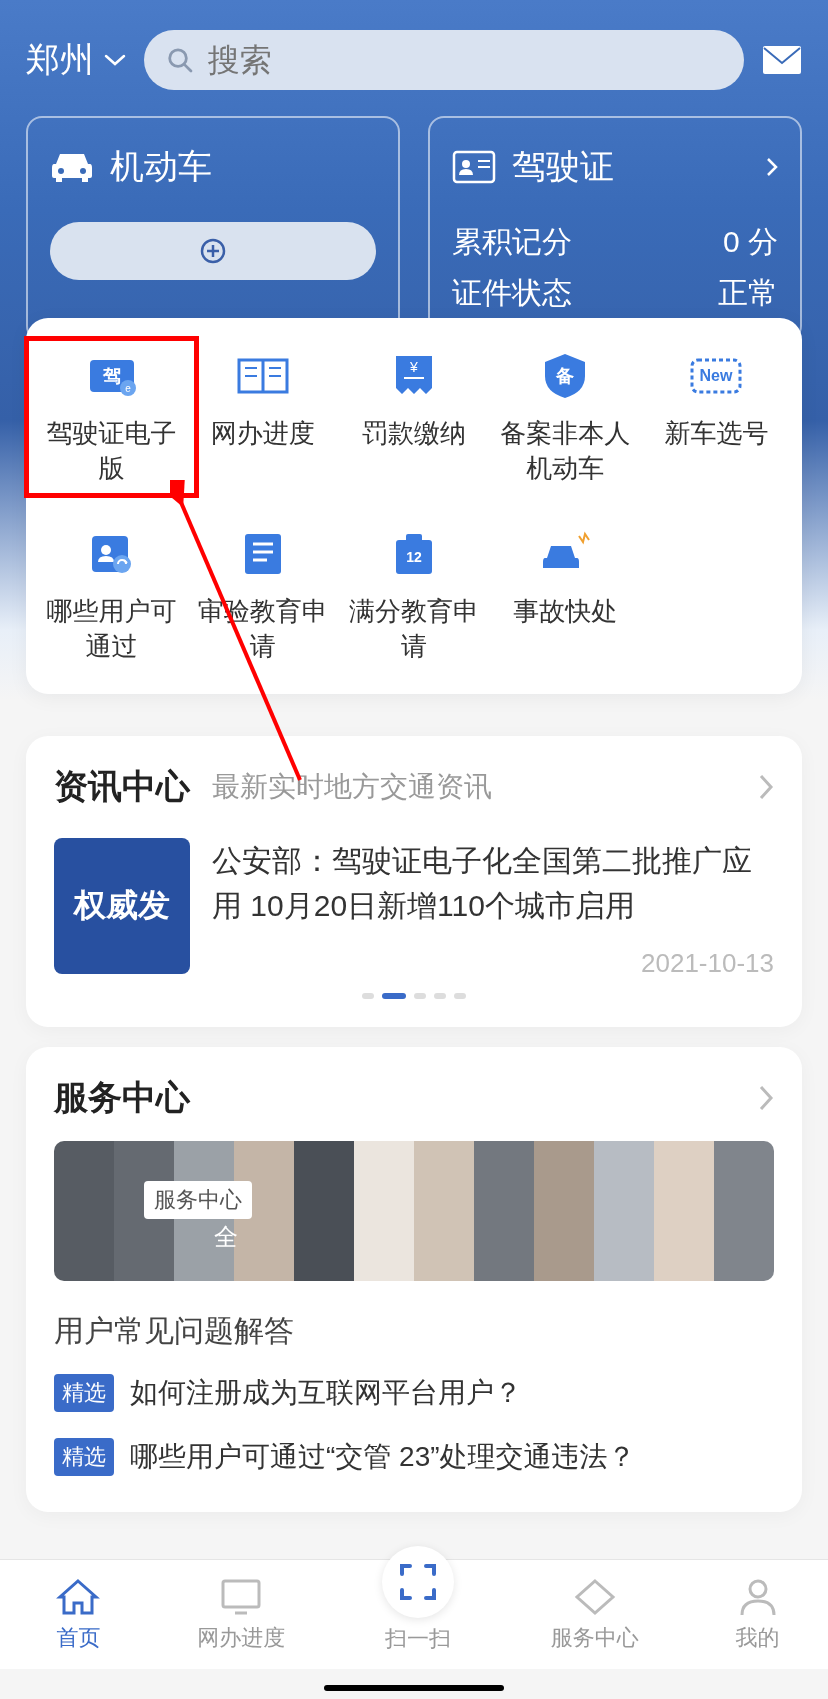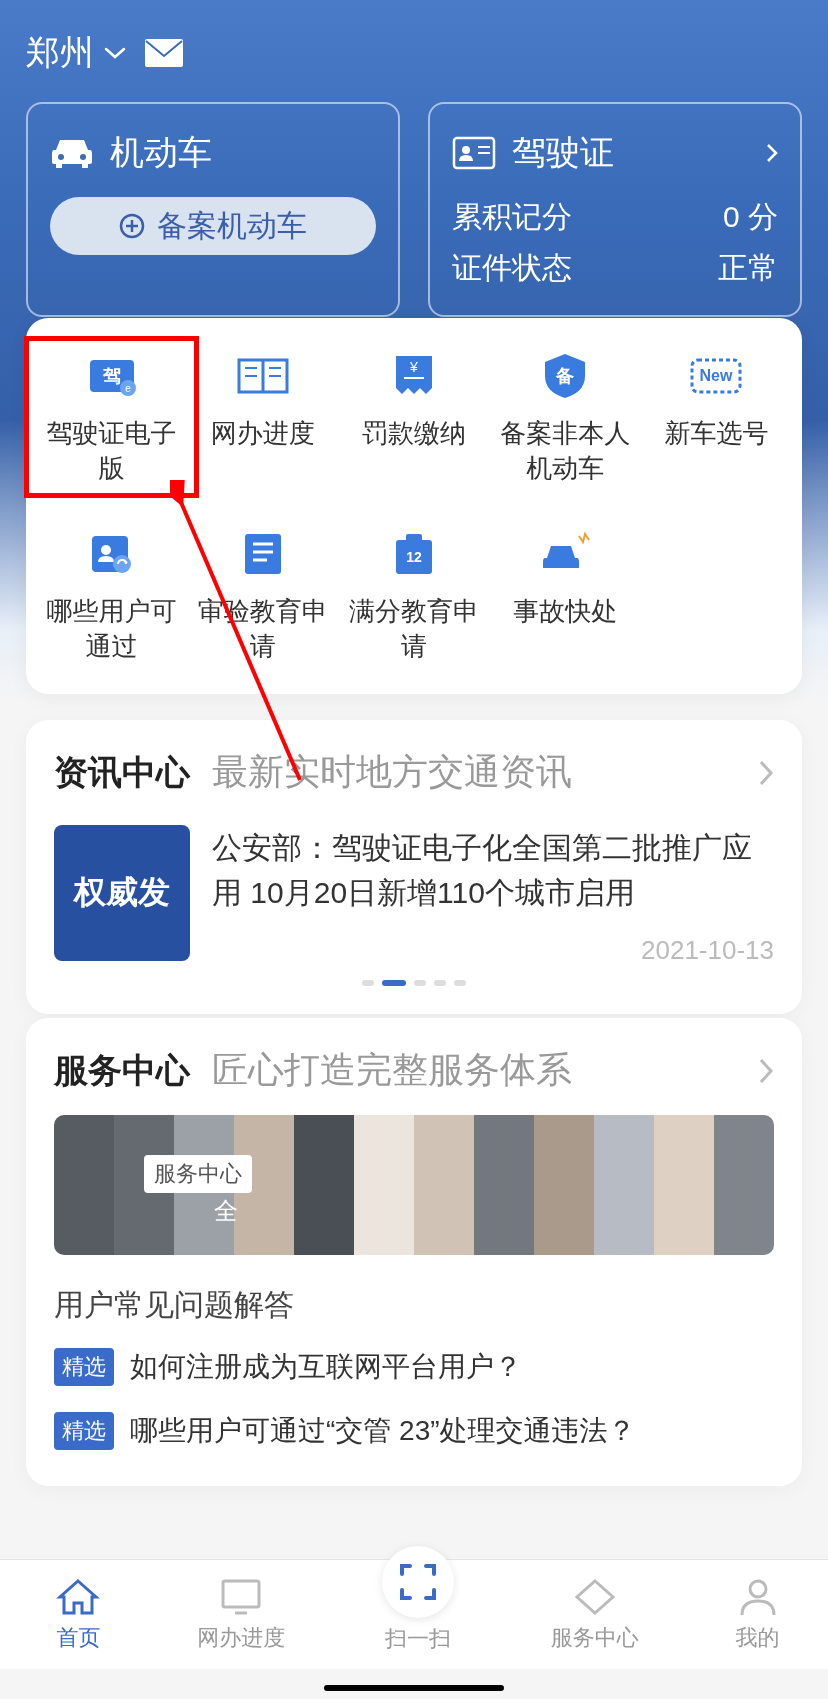--- a/index.html
+++ b/index.html
@@ -16,21 +16,21 @@
 .top-bar { display: flex; align-items: center; gap: 18px; margin-bottom: 26px; }
 .location { display: flex; align-items: center; gap: 10px; color: #fff; font-size: 34px; }
 .location-chevron { width: 22px; height: 12px; }
 .search-box { flex: 1; background: #d9e2f0; border-radius: 30px; height: 60px; display: flex; align-items: center; padding: 0 22px; gap: 14px; }
 .search-box input { border: none; background: transparent; font-size: 32px; color: #888; outline: none; width: 100%; }
 .mail-icon { width: 40px; height: 30px; }
 
 
 .info-cards { display: flex; gap: 28px; margin-bottom: 22px; }
 .info-card { flex: 1; border: 2.5px solid rgba(255,255,255,0.55); border-radius: 16px; padding: 26px 22px; color: #fff; }
-.card-title-row { display: flex; align-items: center; gap: 16px; font-size: 34px; margin-bottom: 21px; }
+.card-title-row { display: flex; align-items: center; gap: 16px; font-size: 34px; margin-bottom: 32px; }
 .card-title-row.has-arrow { justify-content: flex-start; }
 .card-arrow { margin-left: auto; }
 .register-btn { background: #d9e2ef; color: #3a5fa8; border-radius: 30px; height: 58px; display: flex; align-items: center; justify-content: center; gap: 12px; font-size: 30px; }
 .info-row { display: flex; justify-content: space-between; font-size: 30px; margin-top: 10px; }
 
 
 .grid-card {
   background: #fff; border-radius: 22px; margin: 0 26px; padding: 30px 10px;
   position: absolute; top: 318px; left: 0; right: 0;
   box-shadow: 0 4px 20px rgba(0,0,0,0.05);
@@ -38,24 +38,24 @@
 .service-grid { display: grid; grid-template-columns: repeat(5, 1fr); gap: 40px 0; }
 .service-item { display: flex; flex-direction: column; align-items: center; gap: 14px; text-align: center; position: relative; }
 .service-icon { width: 64px; height: 54px; display: flex; align-items: center; justify-content: center; }
 .service-label { font-size: 26px; color: #333; line-height: 1.35; max-width: 130px; }
 .highlight-box { position: absolute; top: -12px; left: -12px; right: -12px; bottom: -12px; border: 5px solid #ff0000; }
 
 
 .arrow-annotation { position: absolute; top: 480px; left: 170px; pointer-events: none; z-index: 50; }
 
 
-.section-card { background: #fff; border-radius: 22px; margin: 4px 26px; padding: 28px; box-shadow: 0 4px 20px rgba(0,0,0,0.04); }
+.section-card { background: #fff; border-radius: 22px; margin: 20px 26px; padding: 28px; box-shadow: 0 4px 20px rgba(0,0,0,0.04); }
 .section-header { display: flex; align-items: center; gap: 22px; }
 .section-title { font-size: 34px; font-weight: 600; color: #222; }
-.section-sub { font-size: 36px; color: #999; }
+.section-sub { font-size: 28px; color: #999; }
 .section-chevron { margin-left: auto; color: #bbb; }
 
 .news-item { display: flex; gap: 22px; margin-top: 28px; align-items: flex-start; }
 .news-thumb { width: 136px; height: 136px; background: #2850a0; border-radius: 8px; display: flex; align-items: center; justify-content: center; color: #fff; font-size: 32px; font-weight: bold; overflow: hidden; }
 .news-text { flex: 1; font-size: 30px; color: #333; line-height: 1.5; }
 .news-date { color: #bbb; font-size: 26px; text-align: right; margin-top: 20px; }
 .dots { display: flex; justify-content: center; gap: 8px; margin-top: 14px; }
 .dot { width: 12px; height: 6px; background: #ddd; border-radius: 3px; }
 .dot.active { width: 24px; background: #3a6bc8; }
 
@@ -88,20 +88,27 @@
 
 <div class="header-bg">
 
   <div class="top-bar">
     <div class="location">
       <span>郑州</span>
       <svg class="location-chevron" viewBox="0 0 22 12">
           <path d="M2 2 L11 10 L20 2" stroke="#fff" stroke-width="2.5" fill="none" stroke-linecap="round"></path>
         </svg>
     </div>
+    <div class="search-box">
+      <svg width="30" height="30" viewBox="0 0 30 30">
+          <circle cx="13" cy="13" r="9" stroke="#8a99b0" stroke-width="3" fill="none"></circle>
+          <line x1="20" y1="20" x2="27" y2="27" stroke="#8a99b0" stroke-width="3" stroke-linecap="round"></line>
+        </svg>
+      <input placeholder="搜索" style="">
+    </div>
     <svg class="mail-icon" viewBox="0 0 40 30">
         <rect x="1" y="1" width="38" height="28" fill="#fff" rx="2"></rect>
         <path d="M2 3 L20 18 L38 3" stroke="#3a6bb8" stroke-width="2" fill="none"></path>
       </svg>
   </div>
 
   <div class="info-cards">
     <div class="info-card">
       <div class="card-title-row">
         <svg width="44" height="34" viewBox="0 0 44 34">
@@ -110,21 +117,20 @@
             <circle cx="33" cy="21" r="3" fill="#3a6bb8"></circle>
           </svg>
         <span>机动车</span>
       </div>
       <div class="register-btn">
         <svg width="26" height="26" viewBox="0 0 26 26">
             <circle cx="13" cy="13" r="11" stroke="#3a5fa8" stroke-width="2.5" fill="none"></circle>
             <line x1="13" y1="7" x2="13" y2="19" stroke="#3a5fa8" stroke-width="2.5"></line>
             <line x1="7" y1="13" x2="19" y2="13" stroke="#3a5fa8" stroke-width="2.5"></line>
           </svg>
-        <span>备案机动车</span>
       </div>
     </div>
     <div class="info-card">
       <div class="card-title-row has-arrow">
         <svg width="44" height="34" viewBox="0 0 44 34">
             <rect x="2" y="2" width="40" height="30" rx="3" stroke="#fff" stroke-width="2.5" fill="none"></rect>
             <circle cx="14" cy="14" r="4" fill="#fff"></circle>
             <path d="M7 25 Q7 19 14 19 Q21 19 21 25" fill="#fff"></path>
             <line x1="26" y1="11" x2="38" y2="11" stroke="#fff" stroke-width="2"></line>
             <line x1="26" y1="17" x2="38" y2="17" stroke="#fff" stroke-width="2"></line>
@@ -279,21 +285,20 @@
         <div class="dot active"></div>
         <div class="dot"></div>
         <div class="dot"></div>
         <div class="dot"></div>
     </div>
   </div>
 
   <div class="section-card" style="padding-bottom:10px">
     <div class="section-header">
       <span class="section-title">服务中心</span>
-      <span class="section-sub">匠心打造完整服务体系</span>
       <svg class="section-chevron" width="16" height="28" viewBox="0 0 16 28">
           <path d="M3 3 L13 14 L3 25" stroke="#bbb" stroke-width="3" fill="none"></path>
         </svg>
     </div>
     <div class="service-banner">
       <div class="mosaic" id="mosaic">
           <div style="background: rgb(58, 64, 72);"></div>
           <div style="background: rgb(74, 80, 88);"></div>
           <div style="background: rgb(138, 144, 152);"></div>
           <div style="background: rgb(186, 168, 152);"></div>

